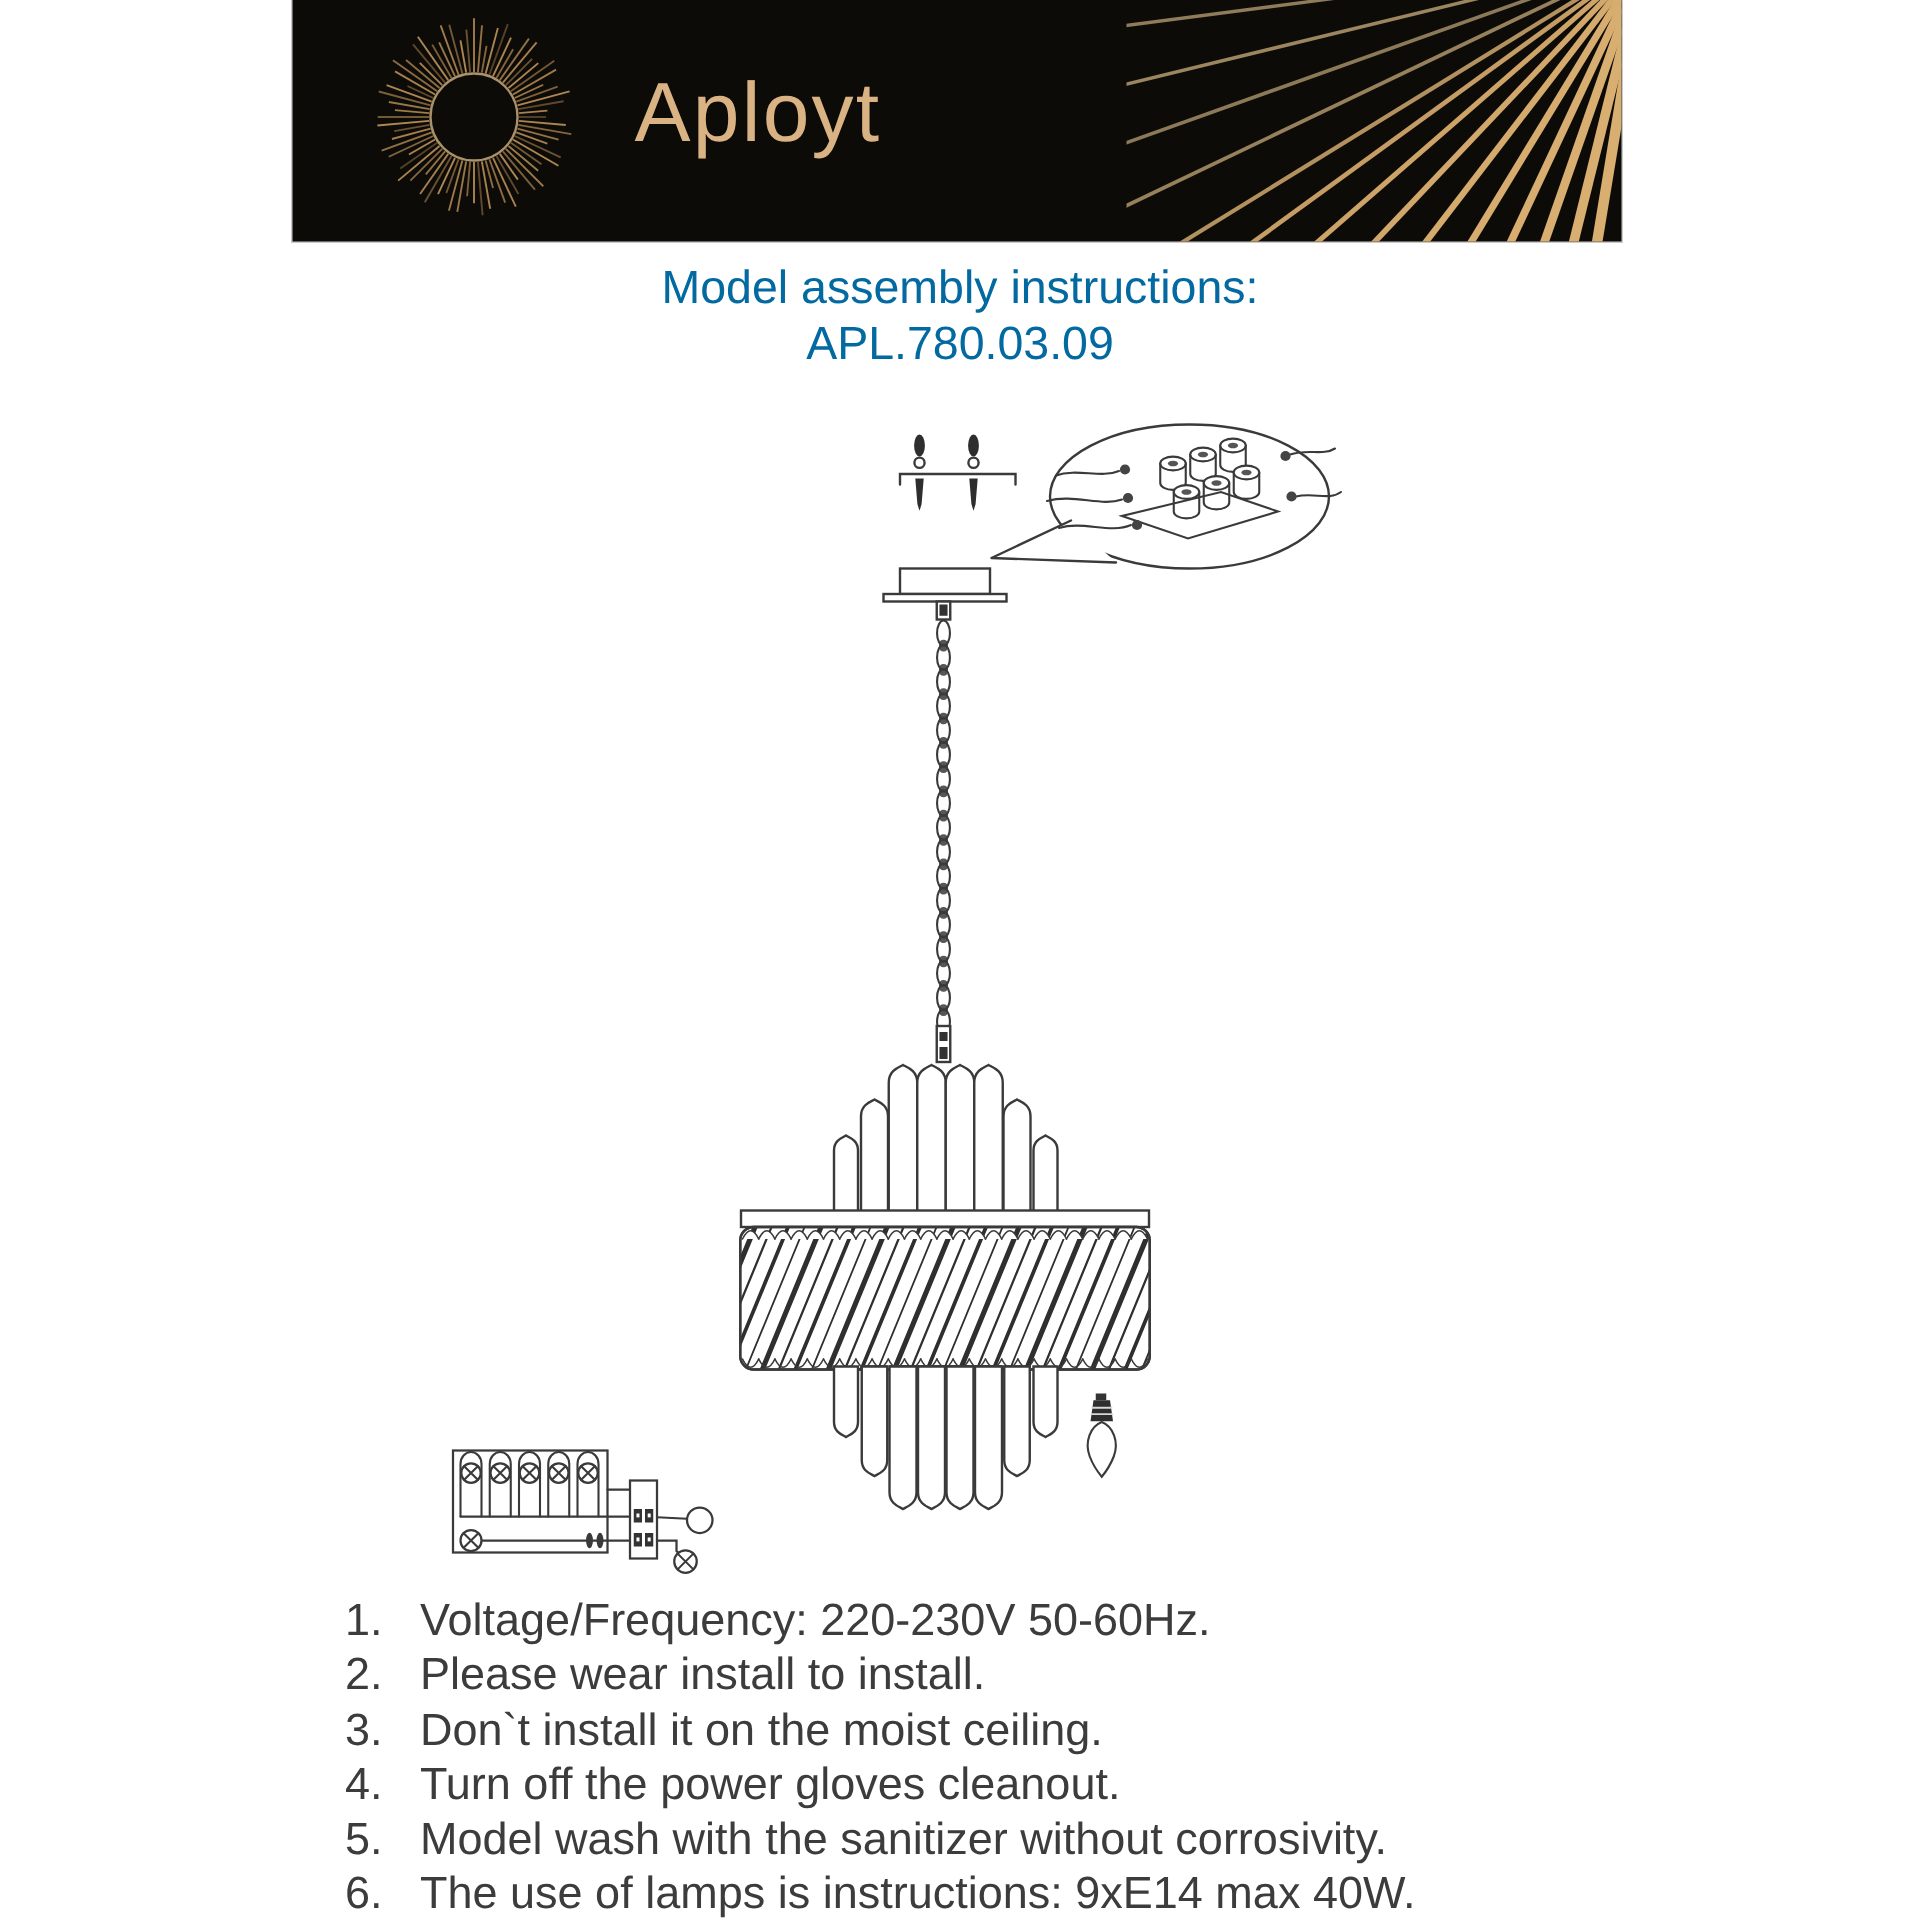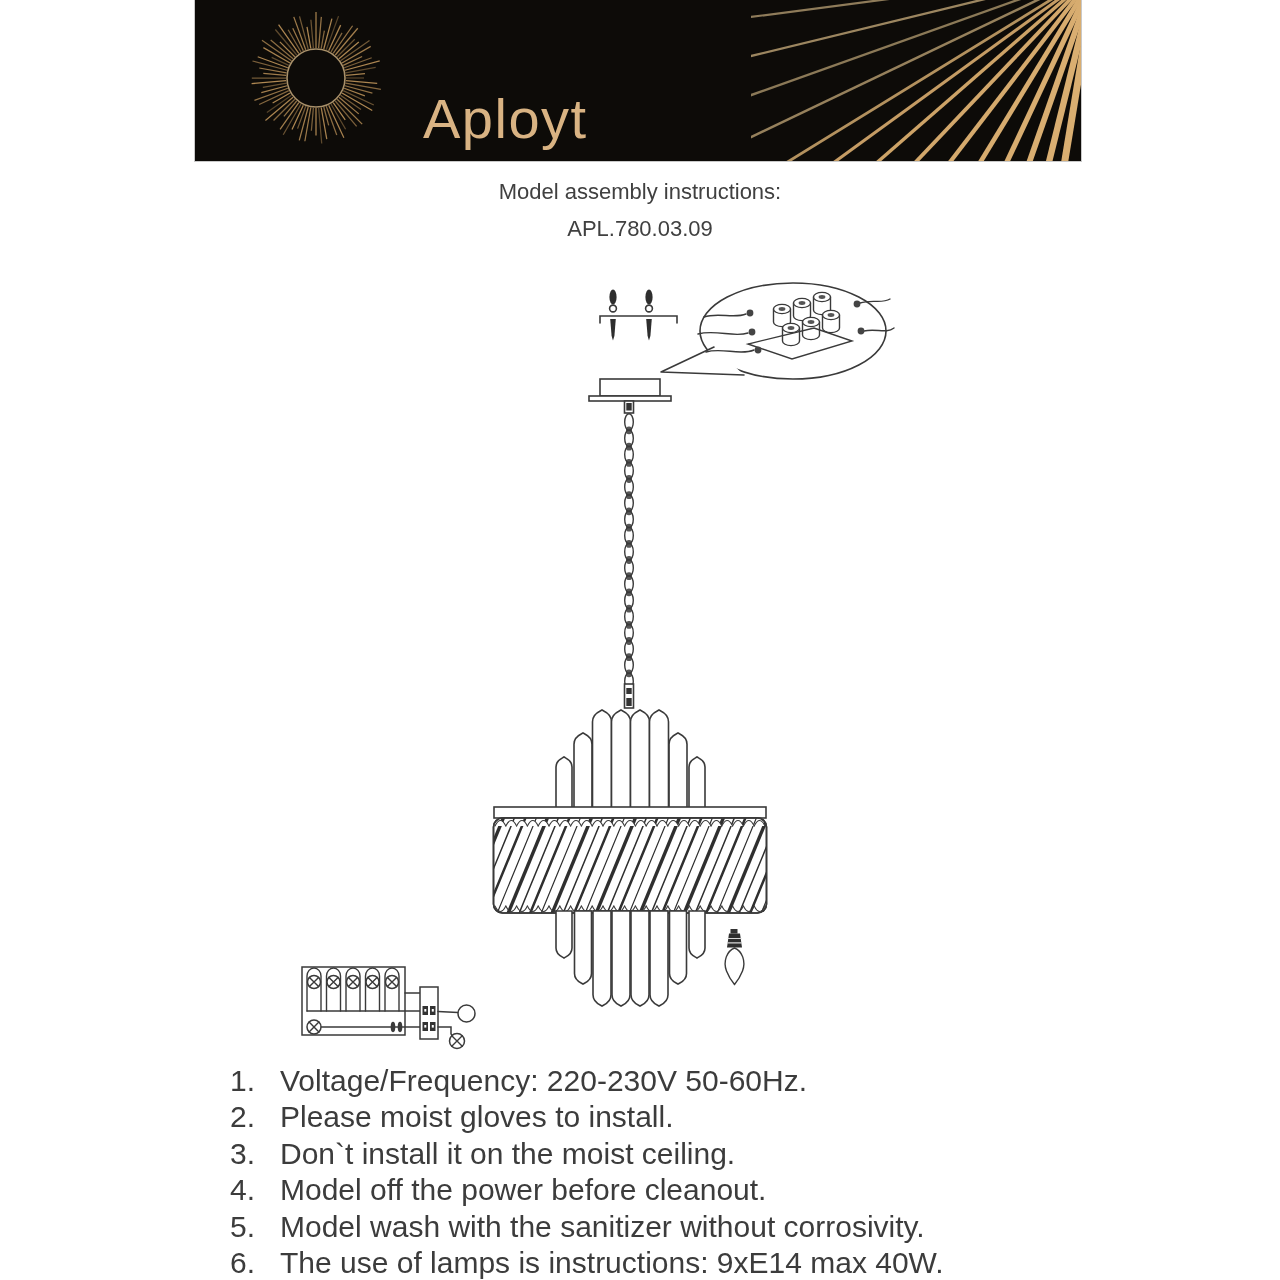--- a/index.html
+++ b/index.html
@@ -8,25 +8,25 @@
     font-family:"Liberation Sans", sans-serif;overflow:hidden;color:#3c3c3c;
   }
   .banner{
     position:absolute;left:194px;top:0;width:888px;height:162px;
     background:#0d0b08;border:1px solid #c9c9c9;border-top:none;
     box-sizing:border-box;overflow:hidden;
   }
   .logo-svg{position:absolute;left:46px;top:3px}
   .brand{
     position:absolute;left:228px;top:42px;font-size:56px;font-weight:400;
-    color:#d9b383;letter-spacing:1.5px;margin-top:44px;
+    color:#d9b383;letter-spacing:1.5px;
   }
   .rays-svg{position:absolute;right:0;top:0}
   .title-wrap{position:absolute;left:0;top:173px;width:100%;text-align:center}
-  .title-line,.model-line{font-size:22px;line-height:37px;color:#404040}
+  .title-line,.model-line{font-size:31px;line-height:37px;color:#0369a1}
   .diagram-svg{position:absolute;left:0;top:0}
   .instructions{position:absolute;left:230px;top:1063px;font-size:30px}
   .ins-row{display:flex;line-height:36.4px}
   .ins-num{flex:0 0 50px}
   .ins-text{white-space:nowrap}
 </style>
 </head>
 <body>
 
 <svg class="diagram-svg" width="1280" height="1280" viewBox="0 0 1280 1280" fill="none" stroke="#3a3a3a" stroke-width="1.6" stroke-linecap="round">
@@ -429,29 +429,29 @@
   <div class="model-line">APL.780.03.09</div>
 </div>
 
 <div class="instructions">
   <div class="ins-row">
     <span class="ins-num">1.</span>
     <span class="ins-text">Voltage/Frequency: 220-230V 50-60Hz.</span>
   </div>
   <div class="ins-row">
     <span class="ins-num">2.</span>
-    <span class="ins-text">Please moist gloves to install.</span>
+    <span class="ins-text">Please wear install to install.</span>
   </div>
   <div class="ins-row">
     <span class="ins-num">3.</span>
     <span class="ins-text">Don`t install it on the moist ceiling.</span>
   </div>
   <div class="ins-row">
     <span class="ins-num">4.</span>
-    <span class="ins-text">Model off the power before cleanout.</span>
+    <span class="ins-text">Turn off the power gloves cleanout.</span>
   </div>
   <div class="ins-row">
     <span class="ins-num">5.</span>
     <span class="ins-text">Model wash with the sanitizer without corrosivity.</span>
   </div>
   <div class="ins-row">
     <span class="ins-num">6.</span>
     <span class="ins-text">The use of lamps is instructions: 9xE14 max 40W.</span>
   </div>
 </div>

